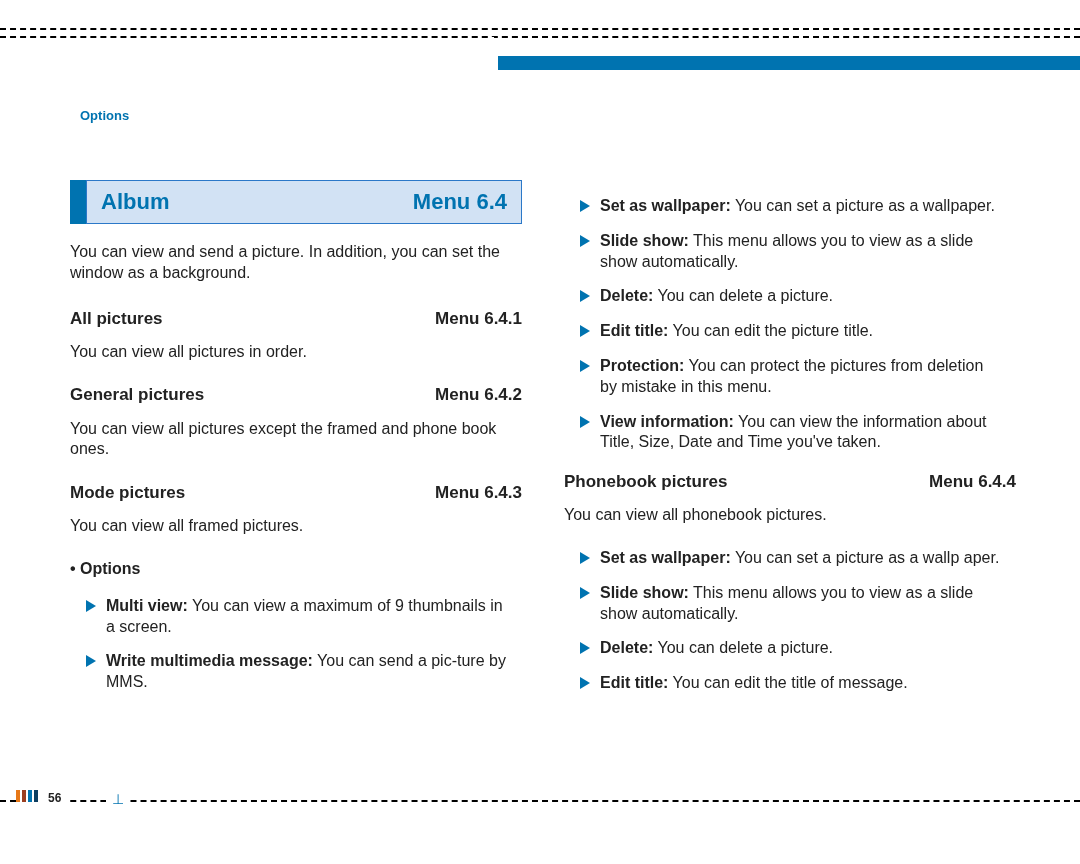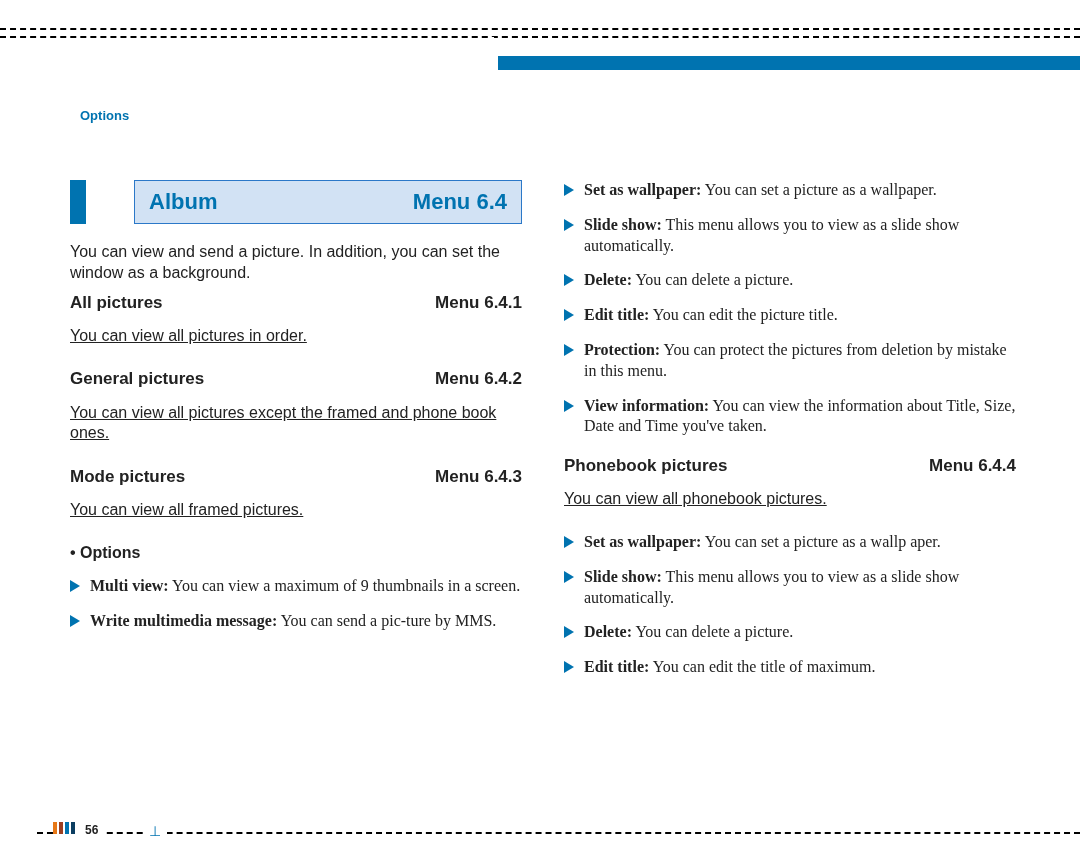--- a/index.html
+++ b/index.html
@@ -61,71 +61,68 @@
     flex: 1 1 0;
     min-width: 0;
   }
 
   
   .album-bar {
     display: flex;
     align-items: stretch;
     height: 44px;
     margin-bottom: 18px;
-    gap: 48px;
   }
   .album-bar .block {
     width: 16px;
     background: #0073b0;
   }
   .album-bar .bar {
     flex: 1;
     display: flex;
     justify-content: space-between;
     align-items: center;
     padding: 0 14px;
     background: #d2e2f4;
     border: 1px solid #2b78c8;
     font-size: 22px;
     font-weight: bold;
   }
   .album-bar .bar .title { color: #0073b0; }
   .album-bar .bar .menu  { color: #0073b0; }
 
   p.body {
-    margin: 0 0 8px 0;
+    margin: 0 0 24px 0;
     font-size: 16px;
   }
 
   .sub-row {
     display: flex;
     justify-content: space-between;
     align-items: center;
     margin: 6px 0 12px 0;
   }
   .sub-row .sub-title { font-weight: bold; font-size: 17px; }
   .sub-row .sub-menu  { font-weight: bold; font-size: 17px; }
 
   p.desc {
     margin: 0 0 22px 0;
     font-size: 16px;
-    text-decoration: underline;
   }
 
   .options-label {
     font-weight: bold;
     font-size: 16px;
     margin: 4px 0 12px 0;
   }
 
   ul.bullets {
     list-style: none;
     padding: 0;
-    margin: 0;
-    font-family: Liberation Serif, serif;
+    margin: 16px;
   }
   ul.bullets li {
     position: relative;
     padding-left: 20px;
     margin: 0 0 14px 0;
     font-size: 16px;
   }
   ul.bullets li::before {
     content: "";
     position: absolute;
@@ -135,23 +132,22 @@
     border-left: 10px solid #0073b0;
     border-top: 6px solid transparent;
     border-bottom: 6px solid transparent;
   }
   ul.bullets li b { font-weight: bold; }
 
   
   .footer {
     position: absolute;
     left: 0; right: 0;
-    top: 824px;
+    top: 792px;
     height: 20px;
-    margin-left: 37px;
   }
   .footer-dash {
     position: absolute;
     left: 0; right: 0;
     top: 8px;
     border-top: 2px dashed #000;
   }
   .footer-left {
     position: absolute;
     left: 16px;
@@ -272,21 +268,21 @@
       <li>
         <b>Set as wallpaper:</b><span> You can set a picture as a wallp aper.</span>
       </li>
       <li>
         <b>Slide show:</b><span> This menu allows you to view as a slide show automatically.</span>
       </li>
       <li>
         <b>Delete:</b><span> You can delete a picture.</span>
       </li>
       <li>
-        <b>Edit title:</b><span> You can edit the title of maximum.</span>
+        <b>Edit title:</b><span> You can edit the title of message.</span>
       </li>
     </ul>
   </div>
 
 </div>
 
 <div class="footer">
   <div class="footer-dash"></div>
   <div class="footer-left">
     <span class="bars">

